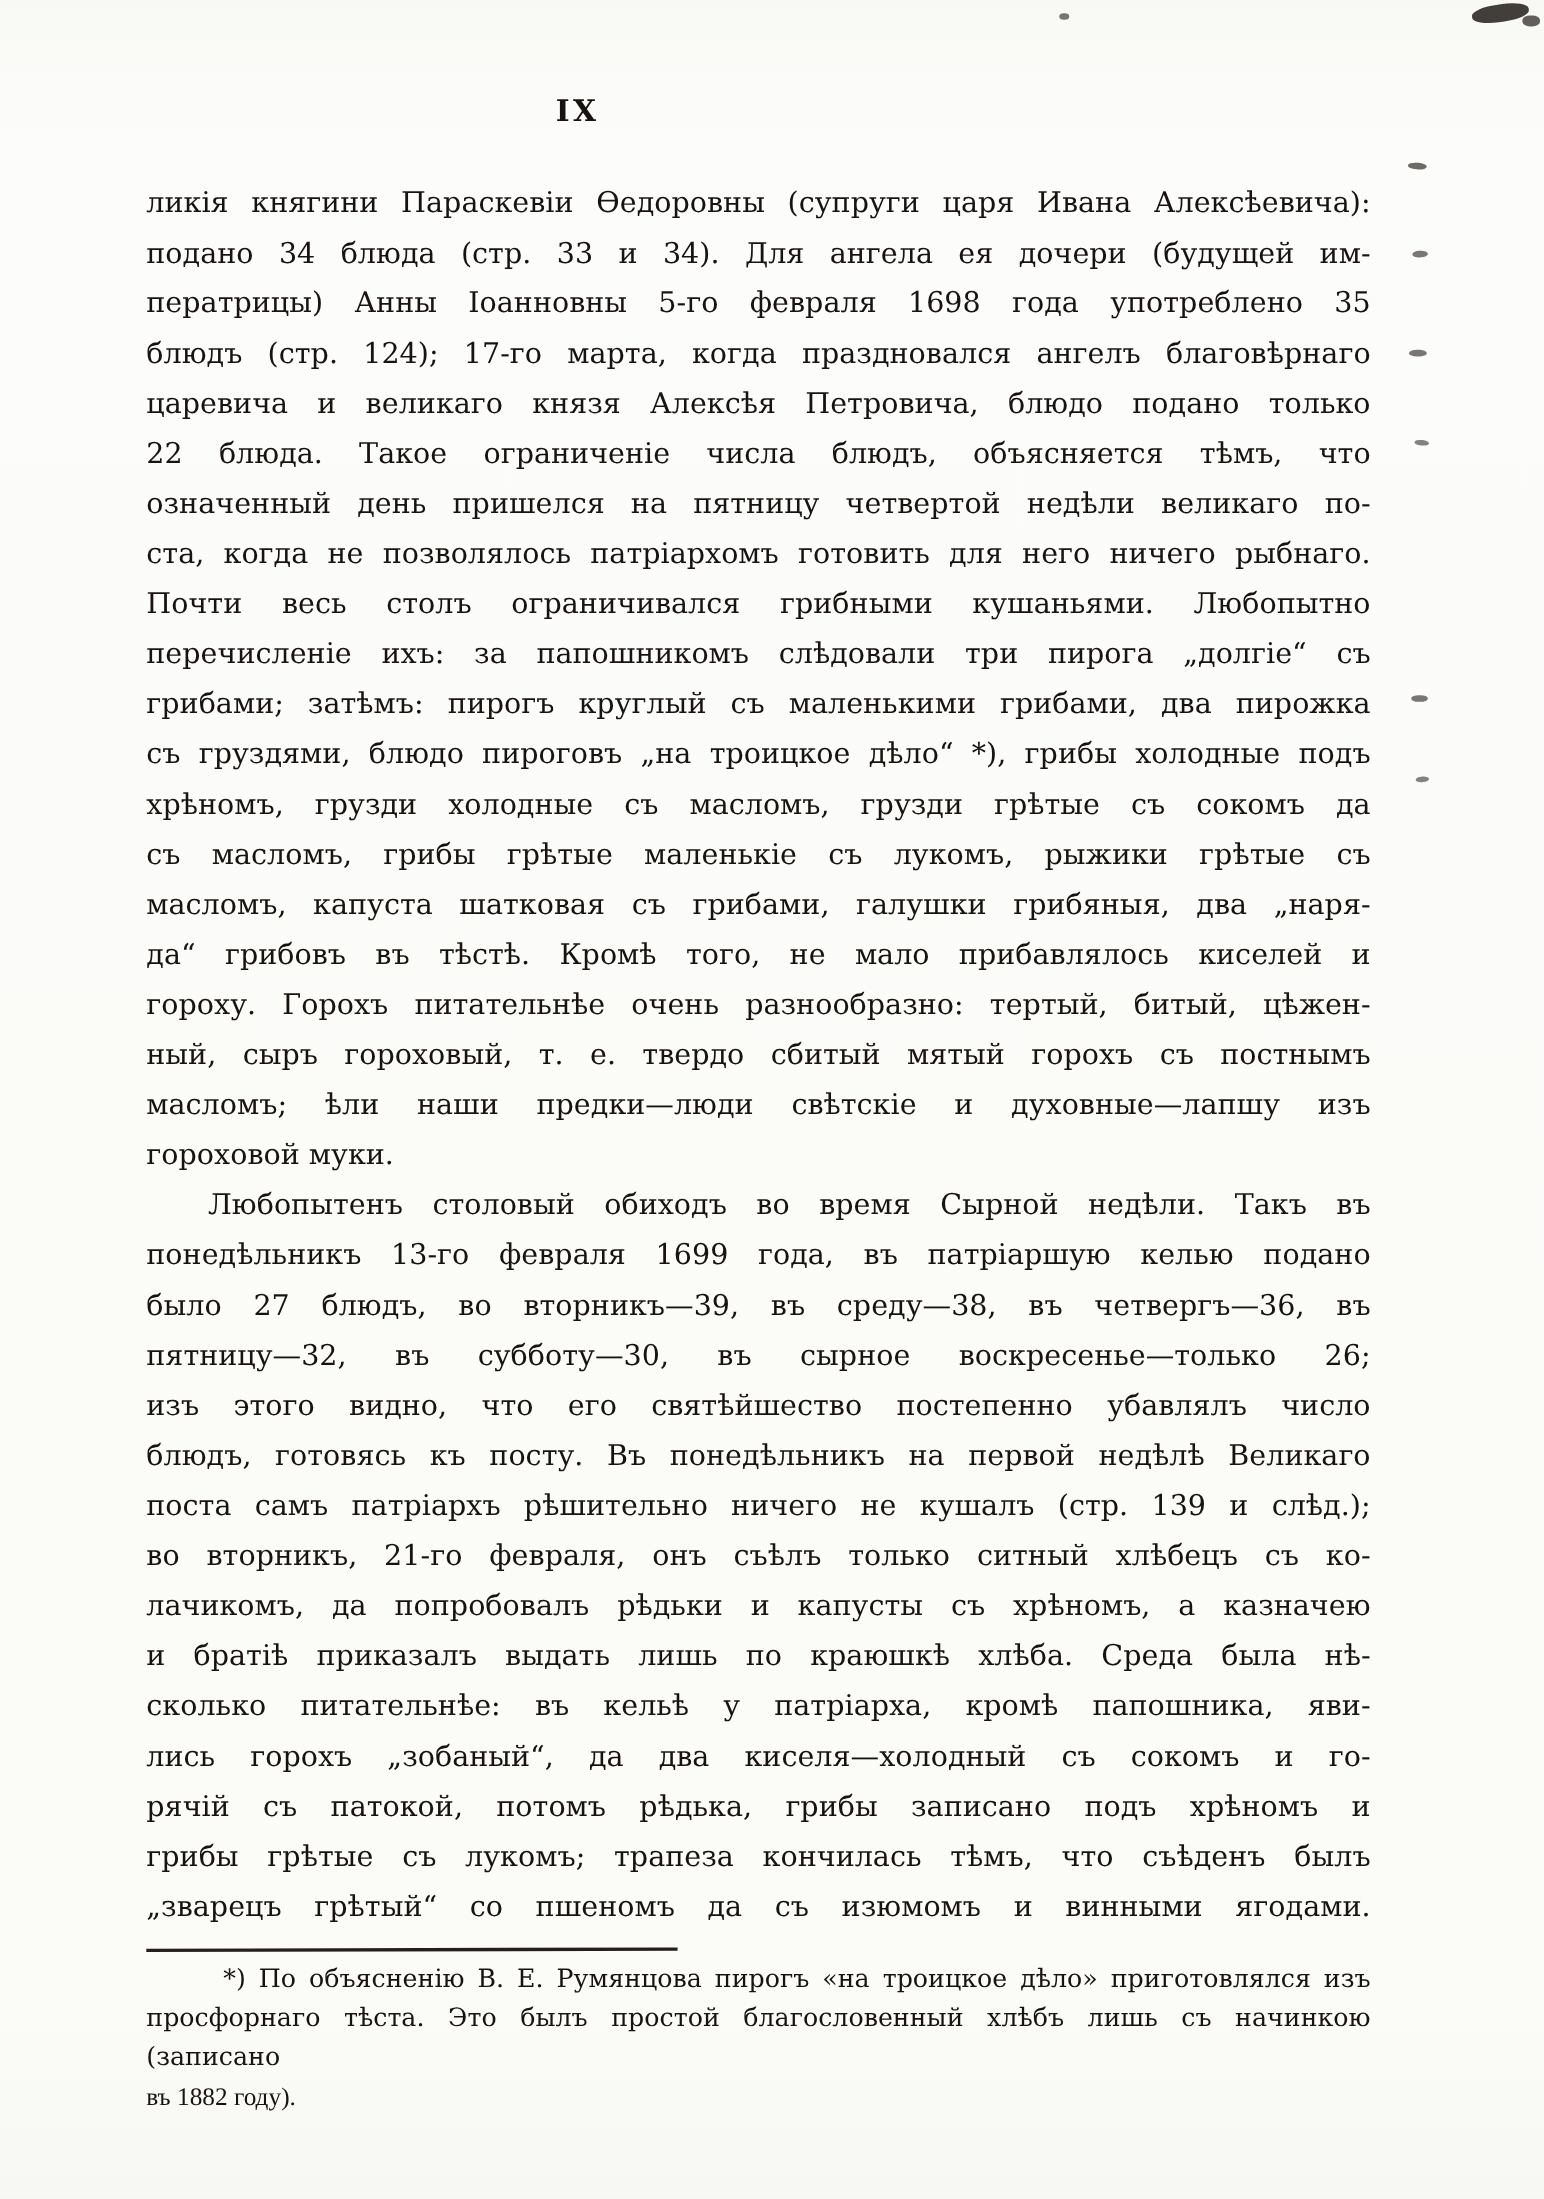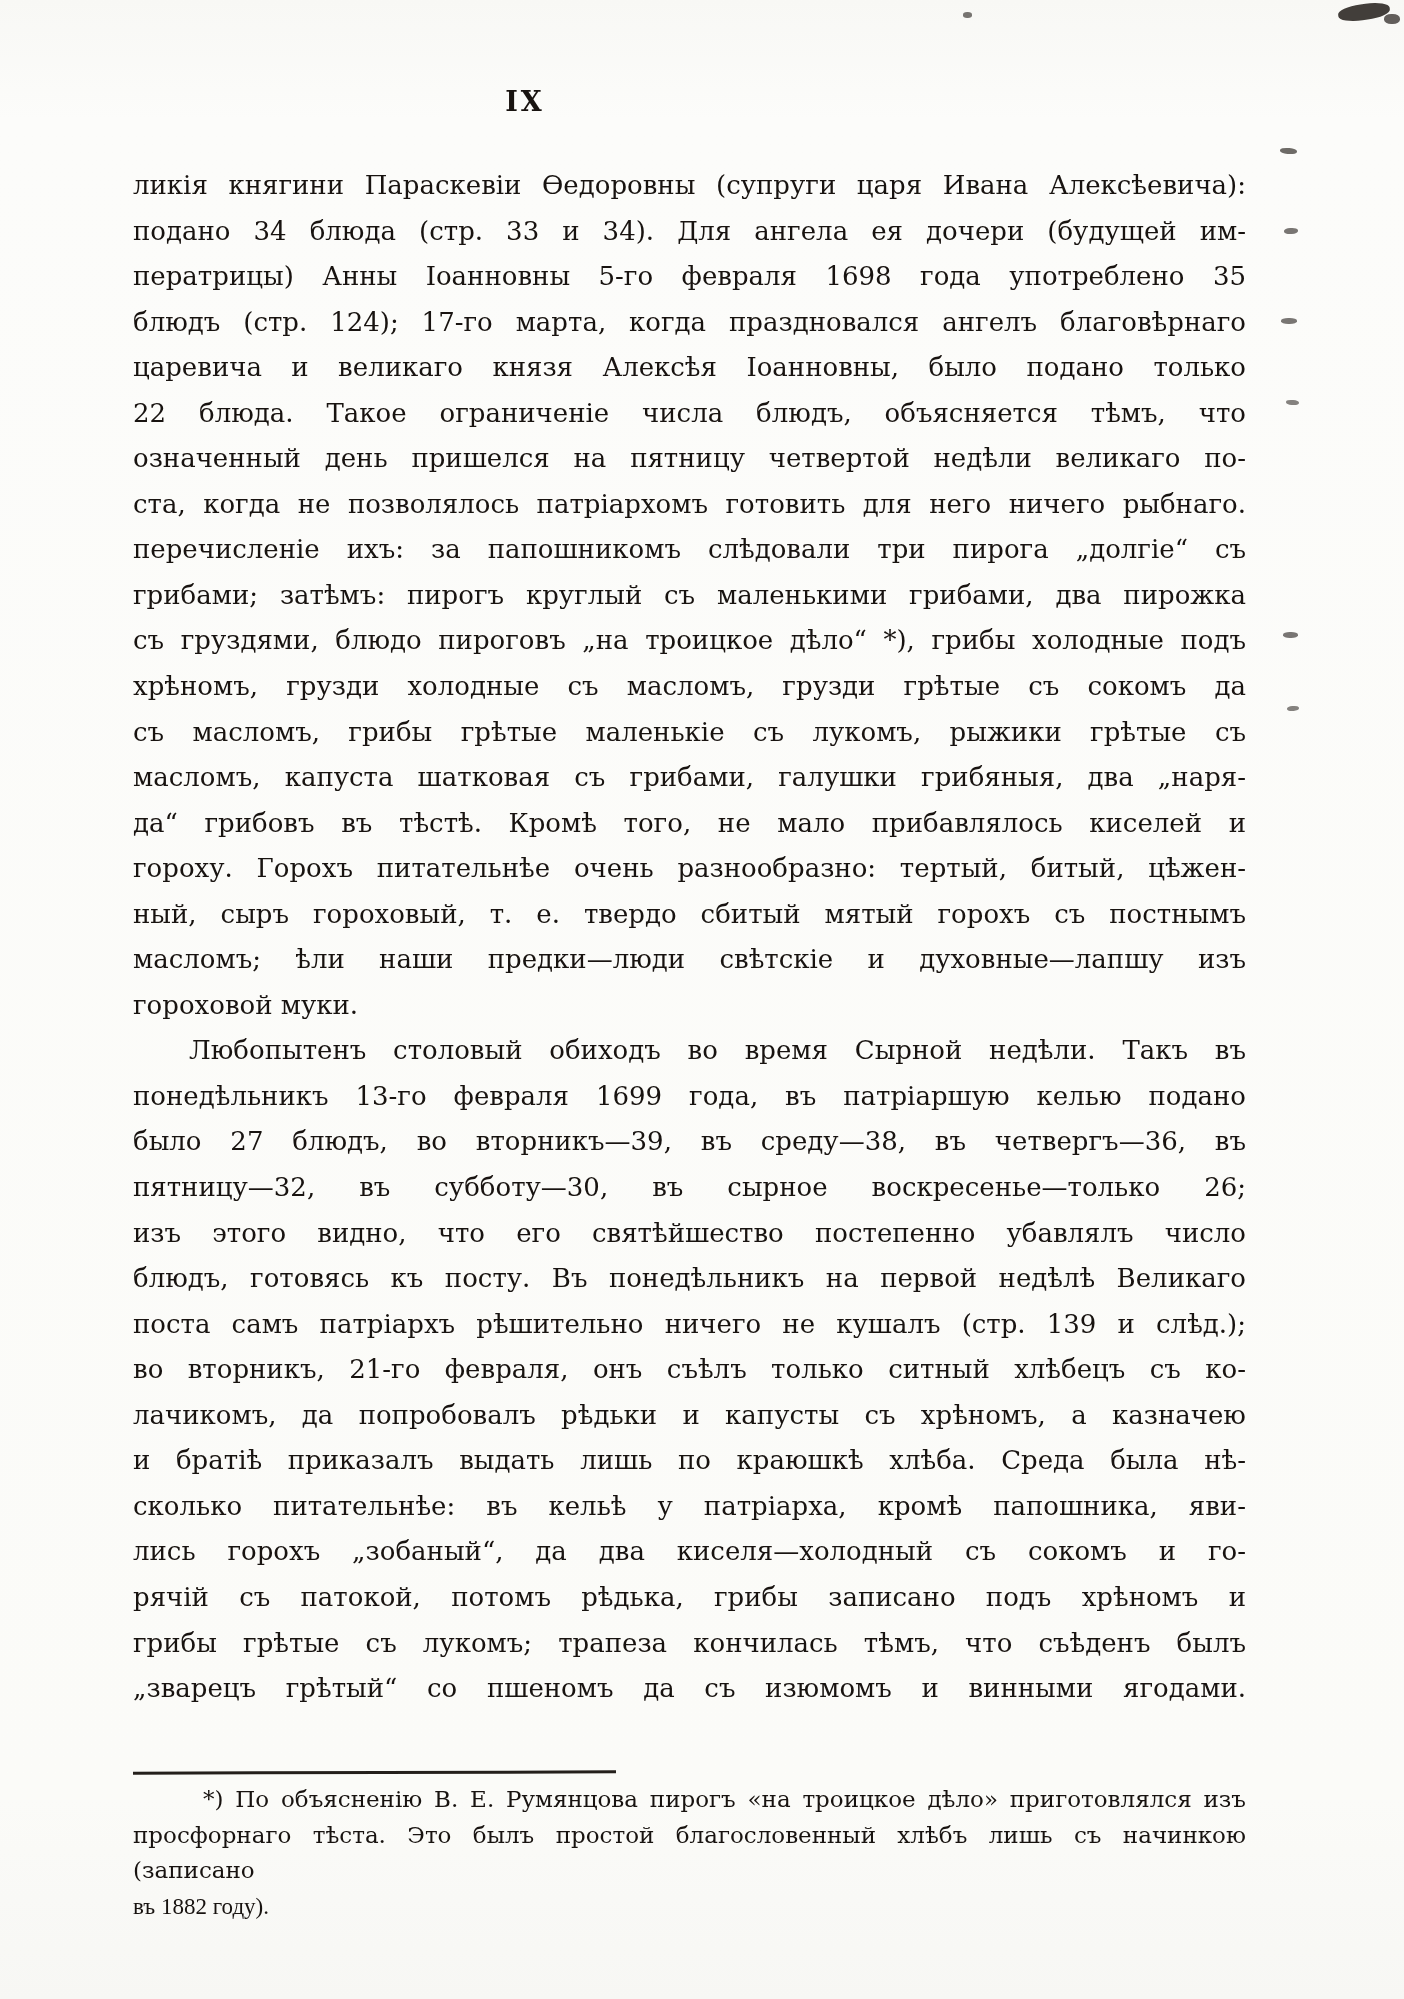--- a/index.html
+++ b/index.html
@@ -42,24 +42,25 @@
 <div class="page">
 
   <div class="page-number">IX</div>
 
   <div class="body-text">
     <div>
       <div class="bl">ликія княгини Параскевіи Ѳедоровны (супруги царя Ивана Алексѣевича):</div>
       <div class="bl">подано 34 блюда (стр. 33 и 34). Для ангела ея дочери (будущей им-</div>
       <div class="bl">ператрицы) Анны Іоанновны 5-го февраля 1698 года употреблено 35</div>
       <div class="bl">блюдъ (стр. 124); 17-го марта, когда праздновался ангелъ благовѣрнаго</div>
-      <div class="bl">царевича и великаго князя Алексѣя Іоанновны, было подано только</div>
+      <div class="bl">царевича и великаго князя Алексѣя Петровича, блюдо подано только</div>
       <div class="bl">22 блюда. Такое ограниченіе числа блюдъ, объясняется тѣмъ, что</div>
       <div class="bl">означенный день пришелся на пятницу четвертой недѣли великаго по-</div>
       <div class="bl">ста, когда не позволялось патріархомъ готовить для него ничего рыбнаго.</div>
+      <div class="bl">Почти весь столъ ограничивался грибными кушаньями. Любопытно</div>
       <div class="bl">перечисленіе ихъ: за папошникомъ слѣдовали три пирога „долгіе“ съ</div>
       <div class="bl">грибами; затѣмъ: пирогъ круглый съ маленькими грибами, два пирожка</div>
       <div class="bl">съ груздями, блюдо пироговъ „на троицкое дѣло“ *), грибы холодные подъ</div>
       <div class="bl">хрѣномъ, грузди холодные съ масломъ, грузди грѣтые съ сокомъ да</div>
       <div class="bl">съ масломъ, грибы грѣтые маленькіе съ лукомъ, рыжики грѣтые съ</div>
       <div class="bl">масломъ, капуста шатковая съ грибами, галушки грибяныя, два „наря-</div>
       <div class="bl">да“ грибовъ въ тѣстѣ. Кромѣ того, не мало прибавлялось киселей и</div>
       <div class="bl">гороху. Горохъ питательнѣе очень разнообразно: тертый, битый, цѣжен-</div>
       <div class="bl">ный, сыръ гороховый, т. е. твердо сбитый мятый горохъ съ постнымъ</div>
       <div class="bl">масломъ; ѣли наши предки—люди свѣтскіе и духовные—лапшу изъ</div>

